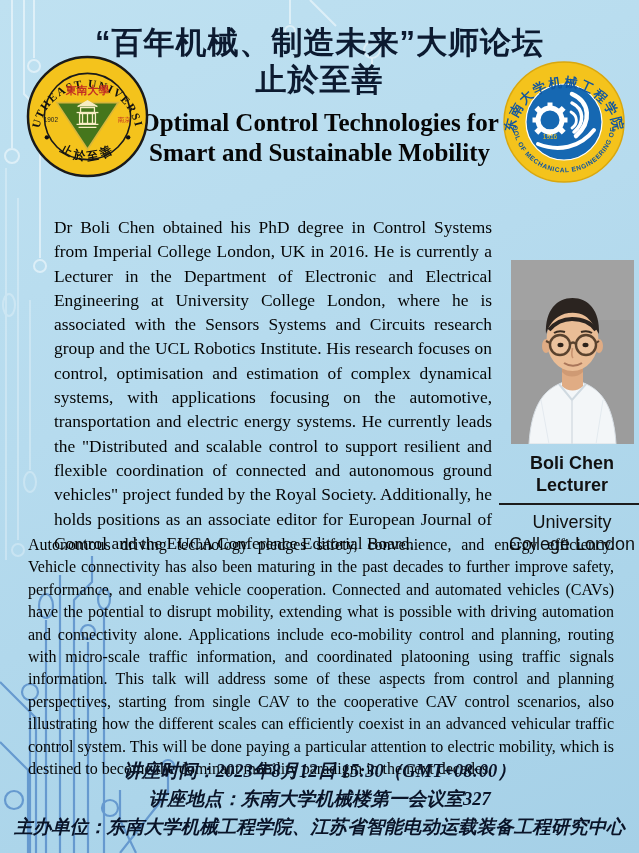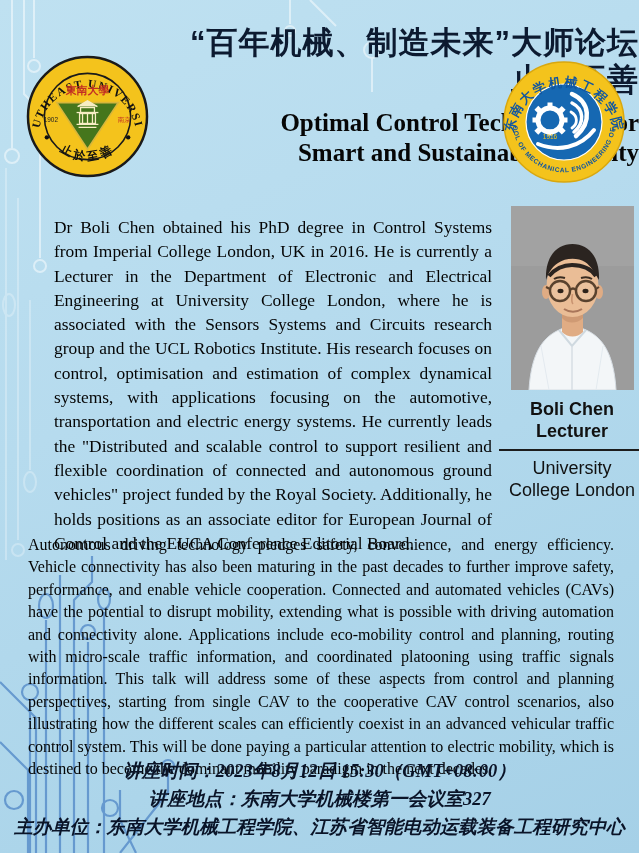--- a/index.html
+++ b/index.html
@@ -10,38 +10,38 @@
     margin:0 auto;
     background:linear-gradient(155deg,#bfe1f1 0%,#b6dbee 40%,#acd5ea 75%,#a5d0e7 100%);
     overflow:hidden;
     font-family:"Liberation Serif", serif;
     color:#050505;
   }
   .circuit{ position:absolute; inset:0; z-index:0; }
   .layer{ position:absolute; z-index:1; }
 
   
-  .titles{ left:0; right:0; top:24px; text-align:right;
+  .titles{ left:0; right:0; top:24px; text-align:center;
     font-family:"Liberation Sans", sans-serif; font-weight:900; color:#0c1a30; }
   .title-cn{ font-size:31px; line-height:37px; letter-spacing:1px; }
   .subtitle-en{ margin-top:10px; font-family:"Liberation Serif", serif;
     font-weight:700; font-size:25px; line-height:30px; color:#060606; }
 
   .logo{ position:absolute; z-index:1; }
   .logo-left{ left:26px; top:55px; }
   .logo-right{ left:502px; top:60px; }
 
   
   .sec-heading{ font-family:"Liberation Sans", sans-serif; font-weight:900;
     font-size:27px; color:#0c1a30; letter-spacing:1px; }
   .guest-heading{ left:28px; top:179px; }
   .guest-row{ left:28px; top:215px; width:586px; display:flex;margin-left:26px; }
   .bio{ width:438px; font-size:17.4px; line-height:24.3px; text-align:justify; }
   .speaker-col{ width:148px; margin-left:0; display:flex; flex-direction:column;
-    align-items:center; font-family:"Liberation Sans", sans-serif; }
+    align-items:center; font-family:"Liberation Sans", sans-serif;justify-content:flex-end; }
   .photo{ width:123px; height:184px; margin-top:-9px; margin-left:12px; }
   .speaker-name,.speaker-title{ font-weight:700; font-size:18px; line-height:22px;
     color:#111; margin-left:12px; }
   .speaker-name{ margin-top:8px; }
   .speaker-rule{ width:146px; border:none; border-top:2px solid #1c1c1c;
     margin:7px 0 6px 12px; }
   .speaker-aff{ font-size:18px; line-height:22px; color:#111; margin-left:12px; }
 
   
   .abstract-heading{ left:28px; top:492px; }

